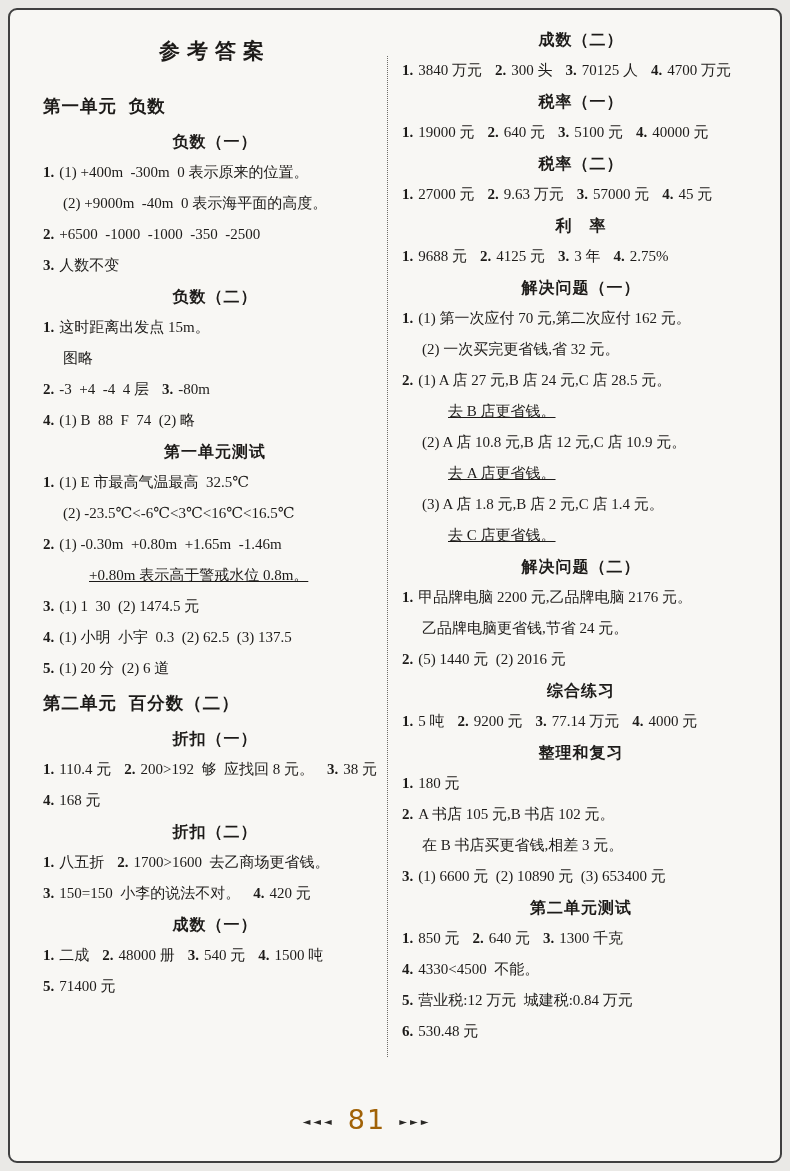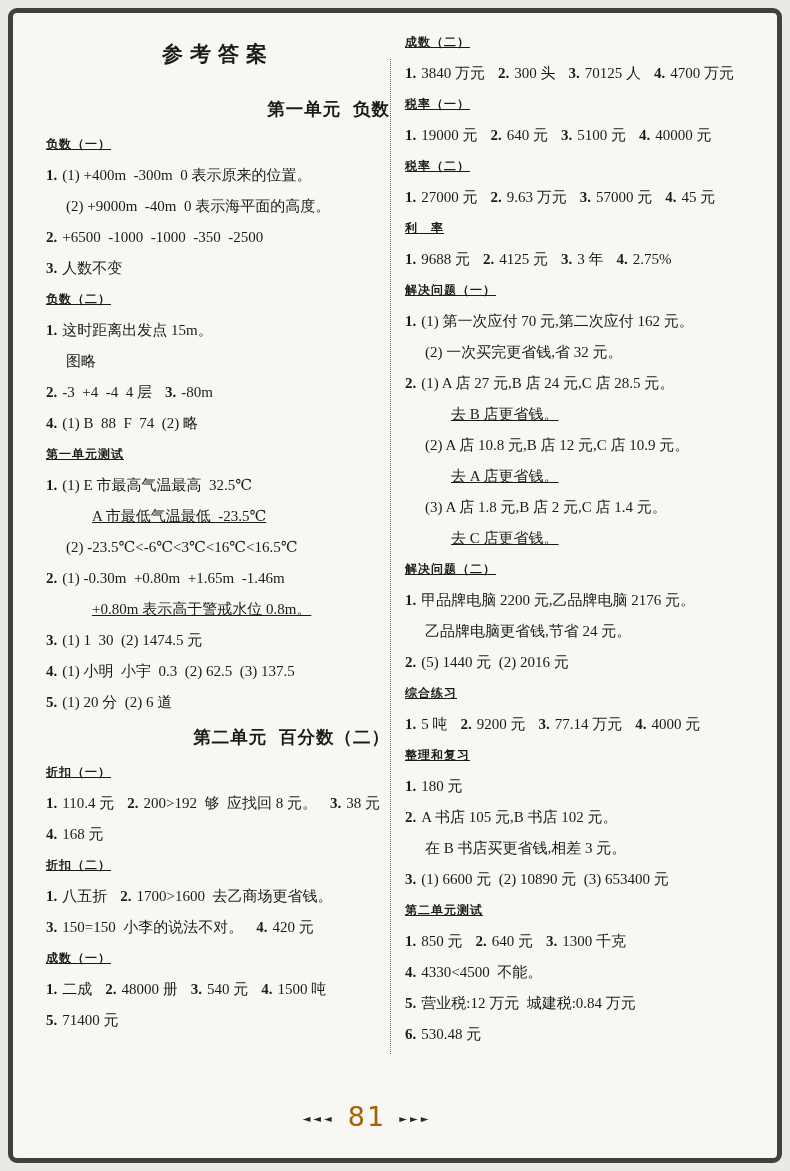--- a/index.html
+++ b/index.html
@@ -7,45 +7,45 @@
     position:relative;
     width:790px;height:1171px;
     background:var(--canvas,#eae9e6);
     font-family:"Liberation Serif","DejaVu Serif",serif;
     color:var(--ink,#1d1b19);
     overflow:hidden;
   }
   .page{
     position:absolute;left:8px;top:8px;right:8px;bottom:8px;
     background:var(--paper,#f8f7f4);
-    border:5px solid #404040;
+    border:2px solid #404040;
     border-radius:9px;
   }
   .divider{
     position:absolute;left:377px;top:46px;bottom:104px;
     width:0;border-left:1px dotted #6e6c69;
   }
   .col{position:absolute;top:14px;}
   .col-left{left:33px;width:344px;}
   .col-right{left:392px;width:358px;}
   .title{
     font-family:"Liberation Sans","DejaVu Sans",sans-serif;
     font-weight:700;font-size:21px;letter-spacing:7px;
     text-align:center;line-height:30px;margin:12px 0 24px;
     white-space:pre;
   }
   .unit{
     font-family:"Liberation Sans","DejaVu Sans",sans-serif;
-    font-weight:700;font-size:17.5px;text-align:right;
+    font-weight:700;font-size:17.5px;text-align:left;
     line-height:33px;margin:3px 0;letter-spacing:1px;white-space:pre;
   }
   .sec{
     font-family:"Liberation Sans","DejaVu Sans",sans-serif;
-    font-weight:700;font-size:12px;
-    line-height:31px;letter-spacing:1px;white-space:pre;text-decoration:underline;
+    font-weight:700;font-size:16px;text-align:center;
+    line-height:31px;letter-spacing:1px;white-space:pre;
   }
   .row{line-height:31px;font-size:15px;white-space:pre;}
   .row .m{
     font-weight:700;
     padding-right:5px;
   }
   .row .m + .t + .m, .row .t + .m{margin-left:13px;}
   .ind0{padding-left:0;}
   .ind1{padding-left:20px;}
   .ind2{padding-left:46px;text-decoration:underline;}
@@ -76,21 +76,20 @@
       <div class="row ind1"><span class="t">(2) +9000m  -40m  0 表示海平面的高度。</span></div>
       <div class="row ind0"><span class="m">2.</span><span class="t">+6500  -1000  -1000  -350  -2500</span></div>
       <div class="row ind0"><span class="m">3.</span><span class="t">人数不变</span></div>
       <div class="sec">负数（二）</div>
       <div class="row ind0"><span class="m">1.</span><span class="t">这时距离出发点 15m。</span></div>
       <div class="row ind1"><span class="t">图略</span></div>
       <div class="row ind0"><span class="m">2.</span><span class="t">-3  +4  -4  4 层</span><span class="m">3.</span><span class="t">-80m</span></div>
       <div class="row ind0"><span class="m">4.</span><span class="t">(1) B  88  F  74  (2) 略</span></div>
       <div class="sec">第一单元测试</div>
       <div class="row ind0"><span class="m">1.</span><span class="t">(1) E 市最高气温最高  32.5℃</span></div>
-      <div class="row ind2"><span class="t">A 市最低气温最低  -23.5℃</span></div>
       <div class="row ind1"><span class="t">(2) -23.5℃&lt;-6℃&lt;3℃&lt;16℃&lt;16.5℃</span></div>
       <div class="row ind0"><span class="m">2.</span><span class="t">(1) -0.30m  +0.80m  +1.65m  -1.46m</span></div>
       <div class="row ind2"><span class="t">+0.80m 表示高于警戒水位 0.8m。</span></div>
       <div class="row ind0"><span class="m">3.</span><span class="t">(1) 1  30  (2) 1474.5 元</span></div>
       <div class="row ind0"><span class="m">4.</span><span class="t">(1) 小明  小宇  0.3  (2) 62.5  (3) 137.5</span></div>
       <div class="row ind0"><span class="m">5.</span><span class="t">(1) 20 分  (2) 6 道</span></div>
       <div class="unit">第二单元  百分数（二）</div>
       <div class="sec">折扣（一）</div>
       <div class="row ind0"><span class="m">1.</span><span class="t">110.4 元</span><span class="m">2.</span><span class="t">200&gt;192  够  应找回 8 元。</span><span class="m">3.</span><span class="t">38 元</span></div>
       <div class="row ind0"><span class="m">4.</span><span class="t">168 元</span></div>

